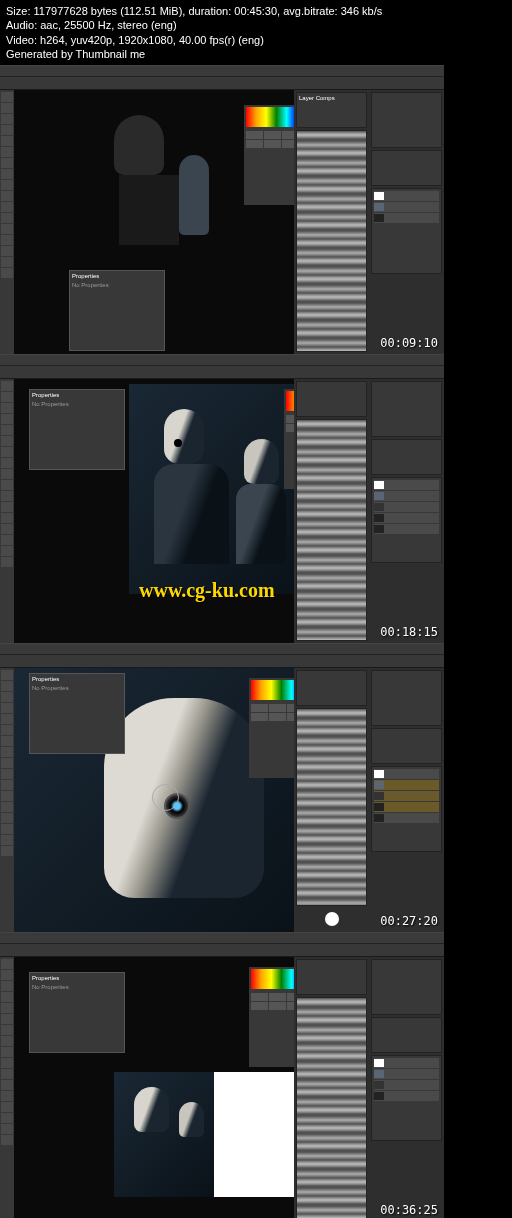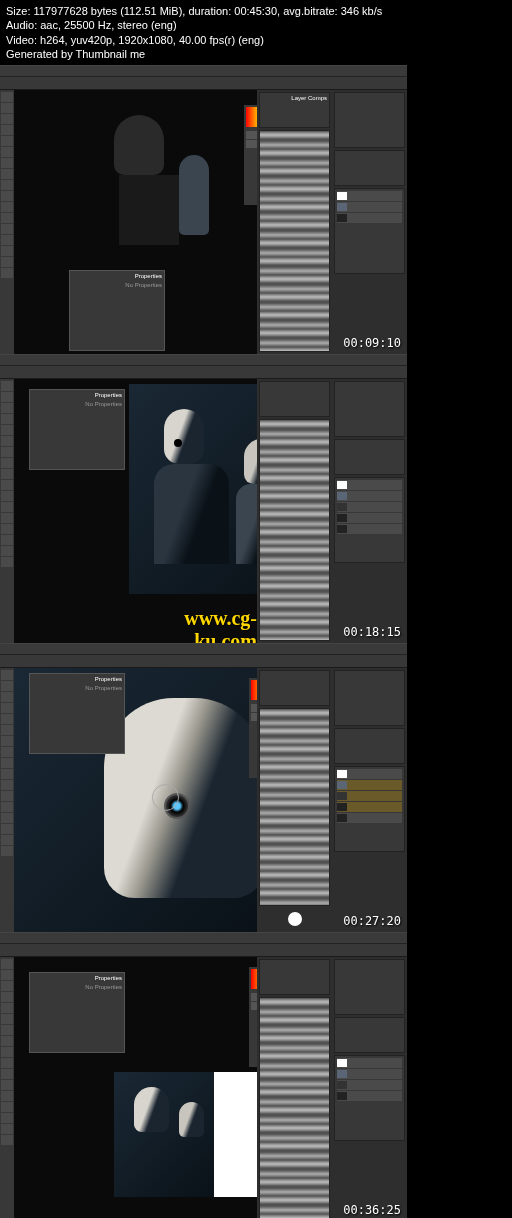--- a/index.html
+++ b/index.html
@@ -12,27 +12,26 @@
     width: 512px;
   }
   .meta-info {
     padding: 4px 6px;
     font-size: 11px;
     line-height: 1.3;
     color: #fff;
   }
   .frame {
     position: relative;
-    width: 407px;
+    width: 444px;
     height: 288px;
     background: #d946ef;
     border-top: 1px solid #444;
     display: flex;
     flex-direction: column;
-    text-align: right;
   }
   .ps-menubar {
     height: 10px;
     background: #3a3a3a;
     border-bottom: 1px solid #222;
   }
   .ps-options {
     height: 12px;
     background: #383838;
     border-bottom: 1px solid #1a1a1a;
@@ -143,21 +142,20 @@
     font-family: monospace;
     text-shadow: 1px 1px 2px #000;
   }
   .watermark {
     position: absolute;
     font-size: 20px;
     font-weight: bold;
     color: #ffd700;
     text-shadow: 1px 1px 0 #000;
     font-family: Georgia, serif;
-    margin-top: 28px;
   }
   .artwork {
     position: absolute;
     background: #1a2530;
   }
   .fig-head {
     width: 40px;
     height: 55px;
     background: #d0cec8;
     border-radius: 20px 20px 15px 15px;

